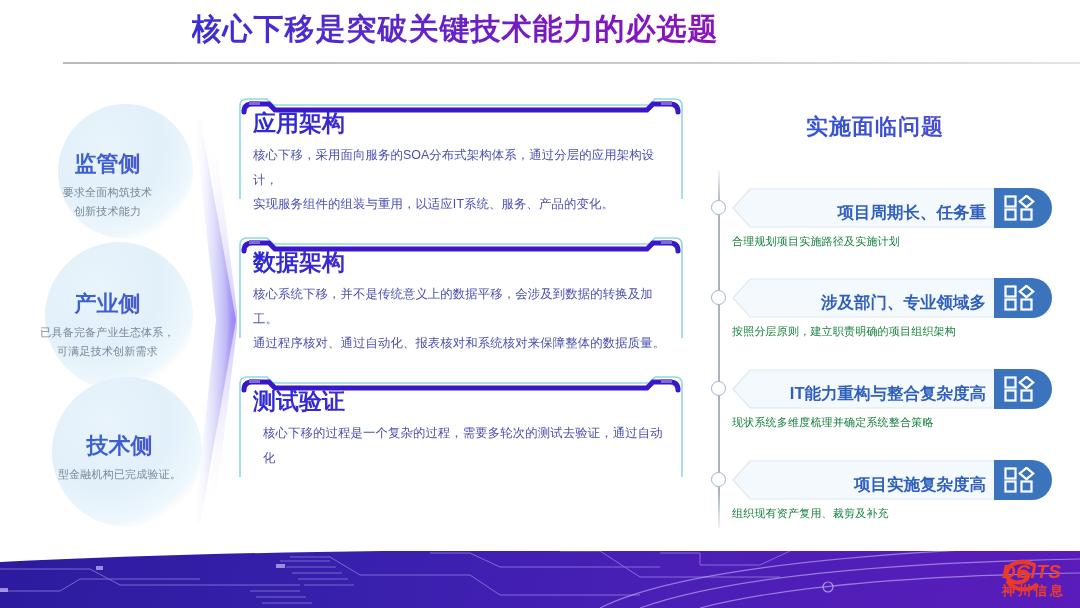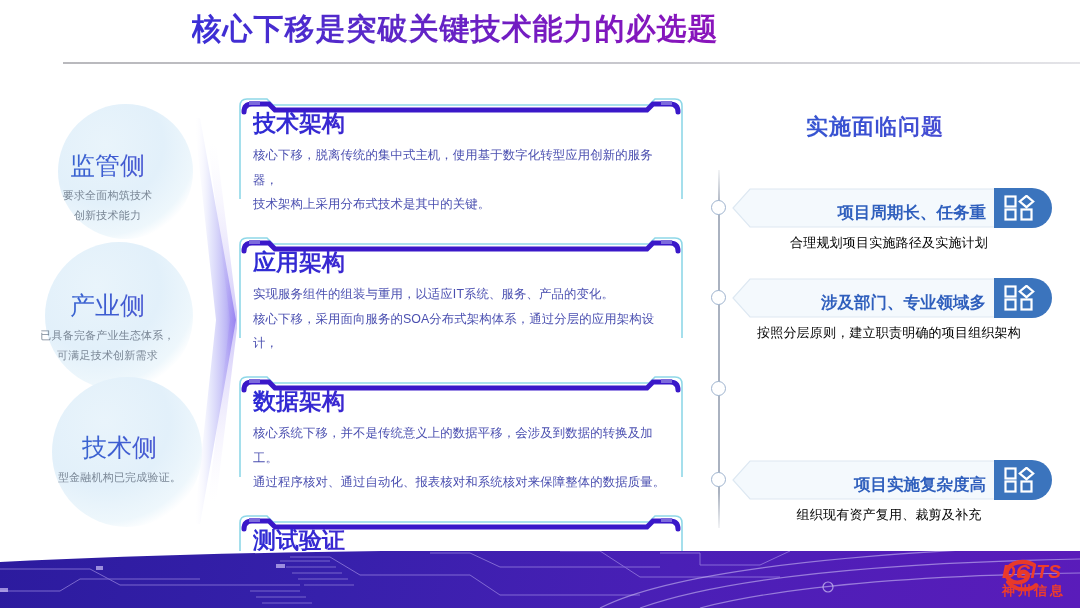--- a/index.html
+++ b/index.html
@@ -32,21 +32,21 @@
   .left-col{position:absolute;left:0px;top:92px;width:215px;height:440px;}
   .blob{position:absolute;border-radius:50%;
     background:radial-gradient(circle at 35% 30%,#e9f4fb 0%,#e2f0fa 45%,#eef7fc 70%,rgba(255,255,255,0) 78%);
   }
   .blob1{left:58px;top:12px;width:135px;height:135px;}
   .blob2{left:45px;top:150px;width:148px;height:148px;}
   .blob3{left:52px;top:285px;width:150px;height:150px;}
 
   .lblock{position:absolute;width:215px;text-align:center;}
   .lblock .lhead{
-    font-size:25px;font-weight:normal;
+    font-size:22px;font-weight:bold;
     background:linear-gradient(90deg,#2f6fd0 0%,#3f5bd1 55%,#6a55d8 100%);
     -webkit-background-clip:text;background-clip:text;
     color:#3760cf;
     -webkit-text-fill-color:transparent;
     margin-bottom:5px;line-height:1.25;
   }
   .lblock .lbody{
     font-size:11px;color:#7a8796;line-height:1.75;
     letter-spacing:.2px;
   }
@@ -97,22 +97,22 @@
   .pill .plabel{
     position:absolute;right:66px;top:4px;height:24px;line-height:40px;
     font-size:16.5px;font-weight:bold;color:#2f5fbd;white-space:nowrap;
   }
   .pill .badge{
     position:absolute;right:0;top:0;width:58px;height:40px;
     background:#3b74bd;border-radius:0 20px 20px 0;
   }
   .pill .badge svg{position:absolute;left:10px;top:7px;}
   .issue .sub{
-    margin-top:6px;text-align:center;padding-right:6px;
-    font-size:13px;color:#000000;letter-spacing:.2px;
+    margin-top:6px;text-align:left;padding-right:6px;
+    font-size:11px;color:#15803d;letter-spacing:.2px;
   }
 
   
   .footer{position:absolute;left:0;bottom:0;width:1080px;height:57px;overflow:hidden;
     background:linear-gradient(100deg,#2c1b9e 0%,#3620ab 30%,#4a1fb6 62%,#5a1cba 100%);}
   .footer svg{position:absolute;left:0;top:0;}
   .footer .topcurve{position:absolute;left:0;top:-1px;width:1080px;height:22px;}
   .logo{position:absolute;right:14px;top:7px;height:42px;display:flex;align-items:center;}
   .logo .swirl{width:40px;height:36px;margin-right:2px;}
   .logo .ltext{display:flex;flex-direction:column;line-height:1;}
@@ -167,42 +167,31 @@
           <stop offset="100%" stop-color="#ffffff" stop-opacity=".2"></stop>
         </linearGradient>
       </defs>
       <path d="M8 6 L14 6 L50 208 L14 412 L8 412 L30 208 Z" fill="url(#agrad)"></path>
       <path d="M22 30 L30 30 L52 208 L30 390 L22 390 L44 208 Z" fill="url(#agrad2)" opacity=".55"></path>
     </svg>
   </div>
 
   <div class="cards">
 
-    <div class="card c1">
-      <svg class="frame" width="448" height="104" viewBox="0 0 448 104" preserveAspectRatio="none" xmlns="http://www.w3.org/2000/svg">
-        <path d="M3 103 L3 10 Q3 3 10 3 L30 3 L36 9 L412 9 L418 3 L438 3 Q445 3 445 10 L445 103" fill="none" stroke="#8fd8e8" stroke-width="1.6"></path>
-        <path d="M7 16 Q7 8 15 8 L32 8 L38 14 L410 14 L416 8 L433 8 Q441 8 441 16" fill="none" stroke="#3a18c9" stroke-width="5" stroke-linecap="round"></path>
-        <rect x="12" y="5" width="11" height="4" fill="#7d6bdc"></rect>
-        <rect x="424" y="5" width="11" height="4" fill="#7d6bdc"></rect>
-      </svg>
-      <div class="chead">技术架构</div>
-      <div class="cbody">核心下移，脱离传统的集中式主机，使用基于数字化转型应用创新的服务器，</div>
-      <div class="cbody">技术架构上采用分布式技术是其中的关键。</div>
-    </div>
 
     <div class="card c2">
       <svg class="frame" width="448" height="104" viewBox="0 0 448 104" preserveAspectRatio="none" xmlns="http://www.w3.org/2000/svg">
         <path d="M3 103 L3 10 Q3 3 10 3 L30 3 L36 9 L412 9 L418 3 L438 3 Q445 3 445 10 L445 103" fill="none" stroke="#8fd8e8" stroke-width="1.6"></path>
         <path d="M7 16 Q7 8 15 8 L32 8 L38 14 L410 14 L416 8 L433 8 Q441 8 441 16" fill="none" stroke="#3a18c9" stroke-width="5" stroke-linecap="round"></path>
         <rect x="12" y="5" width="11" height="4" fill="#7d6bdc"></rect>
         <rect x="424" y="5" width="11" height="4" fill="#7d6bdc"></rect>
       </svg>
       <div class="chead">应用架构</div>
+      <div class="cbody">核心下移，采用面向服务的SOA分布式架构体系，通过分层的应用架构设计，</div>
       <div class="cbody">实现服务组件的组装与重用，以适应IT系统、服务、产品的变化。</div>
-      <div class="cbody">核心下移，采用面向服务的SOA分布式架构体系，通过分层的应用架构设计，</div>
     </div>
 
     <div class="card c3">
       <svg class="frame" width="448" height="104" viewBox="0 0 448 104" preserveAspectRatio="none" xmlns="http://www.w3.org/2000/svg">
         <path d="M3 103 L3 10 Q3 3 10 3 L30 3 L36 9 L412 9 L418 3 L438 3 Q445 3 445 10 L445 103" fill="none" stroke="#8fd8e8" stroke-width="1.6"></path>
         <path d="M7 16 Q7 8 15 8 L32 8 L38 14 L410 14 L416 8 L433 8 Q441 8 441 16" fill="none" stroke="#3a18c9" stroke-width="5" stroke-linecap="round"></path>
         <rect x="12" y="5" width="11" height="4" fill="#7d6bdc"></rect>
         <rect x="424" y="5" width="11" height="4" fill="#7d6bdc"></rect>
       </svg>
       <div class="chead">数据架构</div>
@@ -260,20 +249,37 @@
             <rect x="1.5" y="14.5" width="10" height="10" fill="none" stroke="#ffffff" stroke-width="2.2"></rect>
             <rect x="17.5" y="14.5" width="10" height="10" fill="none" stroke="#ffffff" stroke-width="2.2"></rect>
             <path d="M22.5 0.8 L29.2 6.5 L22.5 12.2 L15.8 6.5 Z" fill="none" stroke="#ffffff" stroke-width="2.2"></path>
           </svg>
         </div>
       </div>
       <div class="sub">按照分层原则，建立职责明确的项目组织架构</div>
     </div>
 
     <div class="tl-dot" style="top:281px;"></div>
+    <div class="issue" style="top:269px;">
+      <div class="pill">
+        <svg class="pillbg" width="320" height="40" viewBox="0 0 320 40" preserveAspectRatio="none" xmlns="http://www.w3.org/2000/svg">
+          <path d="M18 1 L300 1 L300 39 L18 39 L1 20 Z" fill="#f4f9fd" stroke="#dde8f2" stroke-width="1.2"></path>
+        </svg>
+        <div class="plabel">IT能力重构与整合复杂度高</div>
+        <div class="badge">
+          <svg width="40" height="26" viewBox="0 0 40 26" xmlns="http://www.w3.org/2000/svg">
+            <rect x="1.5" y="1.5" width="10" height="10" fill="none" stroke="#ffffff" stroke-width="2.2"></rect>
+            <rect x="1.5" y="14.5" width="10" height="10" fill="none" stroke="#ffffff" stroke-width="2.2"></rect>
+            <rect x="17.5" y="14.5" width="10" height="10" fill="none" stroke="#ffffff" stroke-width="2.2"></rect>
+            <path d="M22.5 0.8 L29.2 6.5 L22.5 12.2 L15.8 6.5 Z" fill="none" stroke="#ffffff" stroke-width="2.2"></path>
+          </svg>
+        </div>
+      </div>
+      <div class="sub">现状系统多维度梳理并确定系统整合策略</div>
+    </div>
 
     <div class="tl-dot" style="top:372px;"></div>
     <div class="issue" style="top:360px;">
       <div class="pill">
         <svg class="pillbg" width="320" height="40" viewBox="0 0 320 40" preserveAspectRatio="none" xmlns="http://www.w3.org/2000/svg">
           <path d="M18 1 L300 1 L300 39 L18 39 L1 20 Z" fill="#f4f9fd" stroke="#dde8f2" stroke-width="1.2"></path>
         </svg>
         <div class="plabel">项目实施复杂度高</div>
         <div class="badge">
           <svg width="40" height="26" viewBox="0 0 40 26" xmlns="http://www.w3.org/2000/svg">

